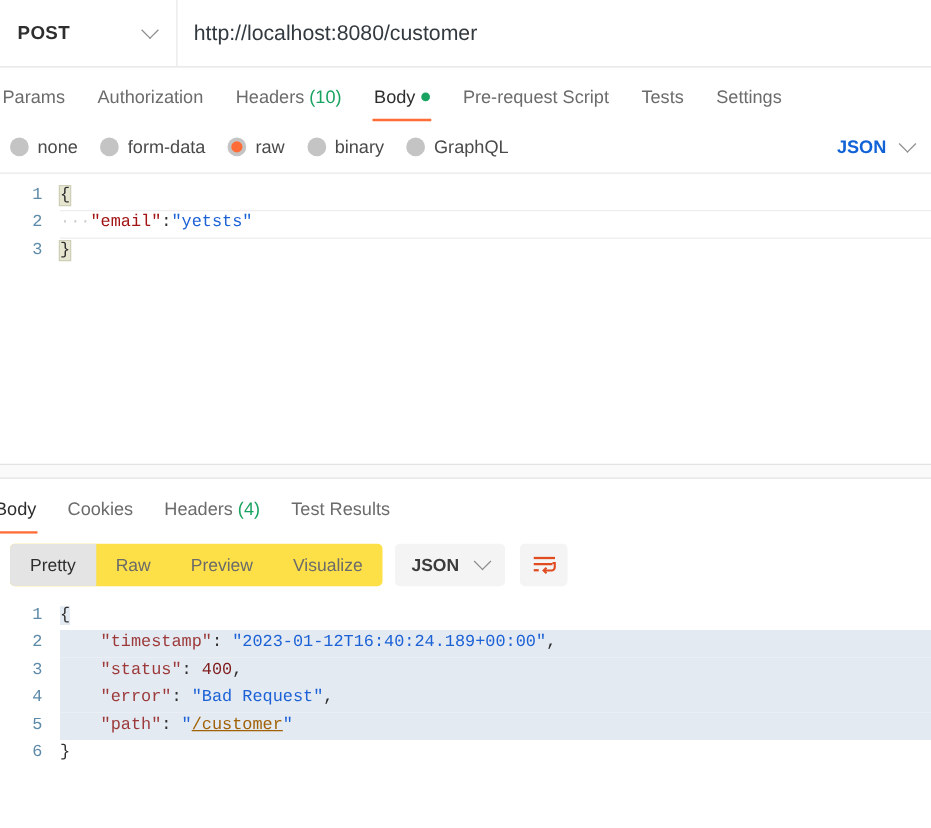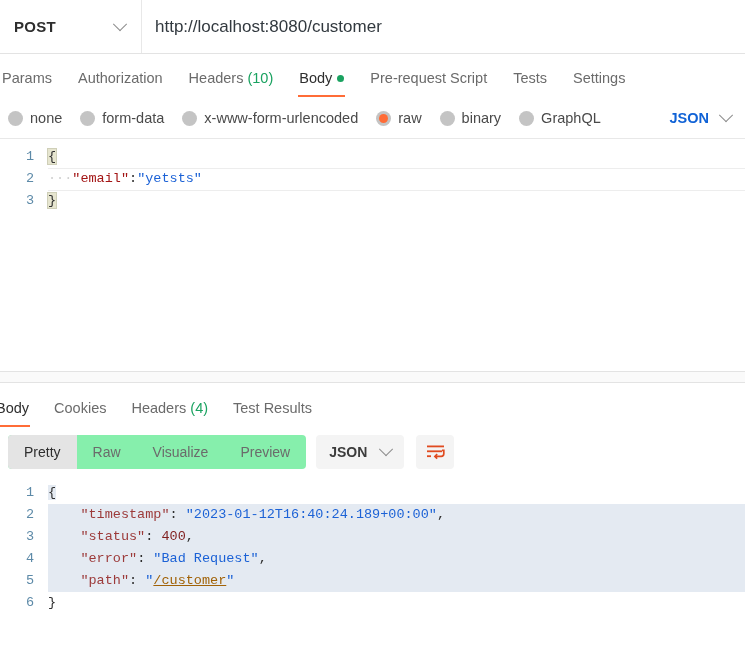--- a/index.html
+++ b/index.html
@@ -105,21 +105,21 @@
   .bodytype-row {
     display: flex;
     align-items: center;
     height: 42px;
     border-bottom: 1px solid #e8e8e8;
     padding-left: 8px;
     box-sizing: border-box;
   }
   .radio-opt {
     display: flex;
-    align-items: flex-end;
+    align-items: center;
     margin-right: 18px;
     cursor: pointer;
     white-space: nowrap;
   }
   .radio-dot {
     width: 15px;
     height: 15px;
     border-radius: 50%;
     background: #c4c4c4;
     margin-right: 7px;
@@ -238,21 +238,21 @@
   .resp-toolbar {
     display: flex;
     align-items: center;
     height: 50px;
     padding-left: 8px;
     box-sizing: border-box;
   }
   .seg-group {
     display: flex;
     align-items: stretch;
-    background: #86efac;
+    background: #fde047;
     border-radius: 4px;
     height: 34px;
     overflow: hidden;
   }
   .seg {
     display: flex;
     align-items: center;
     padding: 0 16px;
     font-size: 14px;
     color: #6b6b6b;
@@ -335,24 +335,20 @@
 </div>
 
 <div class="bodytype-row">
   <div class="radio-opt">
     <span class="radio-dot"></span>
     <span class="radio-label">none</span>
   </div>
   <div class="radio-opt">
     <span class="radio-dot"></span>
     <span class="radio-label">form-data</span>
-  </div>
-  <div class="radio-opt">
-    <span class="radio-dot"></span>
-    <span class="radio-label">x-www-form-urlencoded</span>
   </div>
   <div class="radio-opt selected">
     <span class="radio-dot"></span>
     <span class="radio-label">raw</span>
   </div>
   <div class="radio-opt">
     <span class="radio-dot"></span>
     <span class="radio-label">binary</span>
   </div>
   <div class="radio-opt">
@@ -406,24 +402,24 @@
 
 <div class="resp-toolbar">
   <div class="seg-group">
     <div class="seg active">
       <span>Pretty</span>
     </div>
     <div class="seg">
       <span>Raw</span>
     </div>
     <div class="seg">
-      <span>Visualize</span>
+      <span>Preview</span>
     </div>
     <div class="seg">
-      <span>Preview</span>
+      <span>Visualize</span>
     </div>
   </div>
   <div class="fmt-drop">
     <span class="fl">JSON</span>
     <span class="chev"></span>
   </div>
   <div class="wrap-btn">
     <svg width="19" height="16" viewBox="0 0 19 16">
       <rect x="1" y="1.5" width="17" height="1.8" fill="#e04b20"></rect>
       <rect x="1" y="6.4" width="15" height="1.8" fill="#e04b20"></rect>

